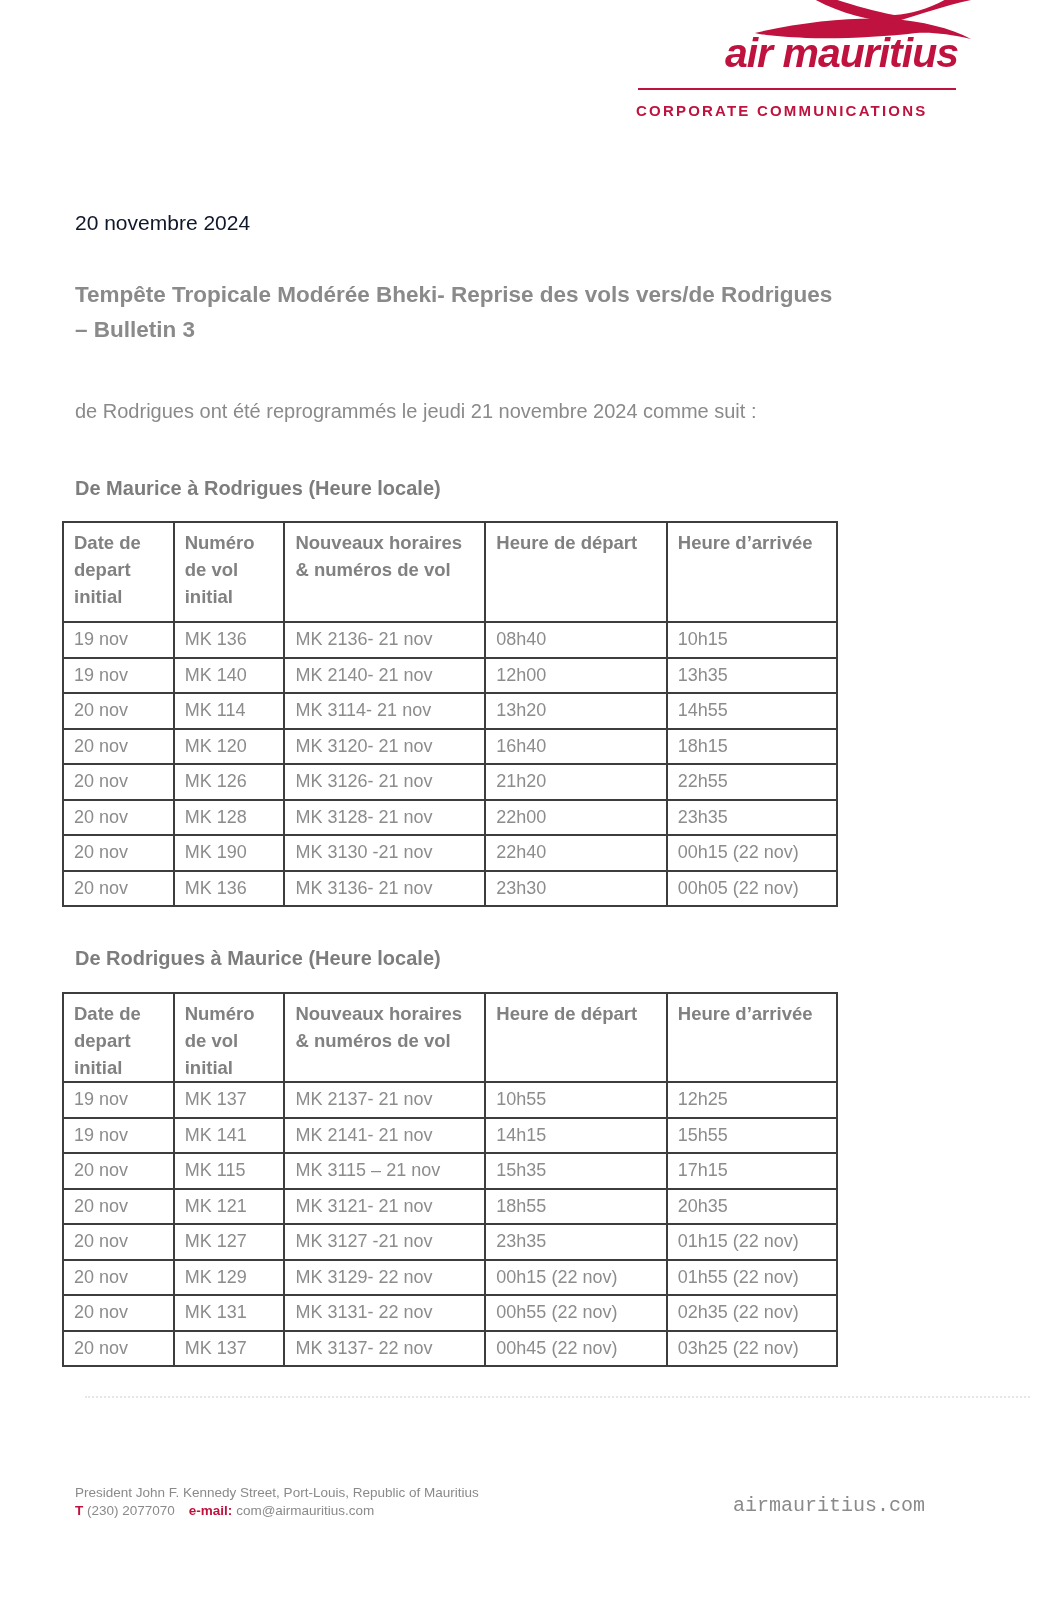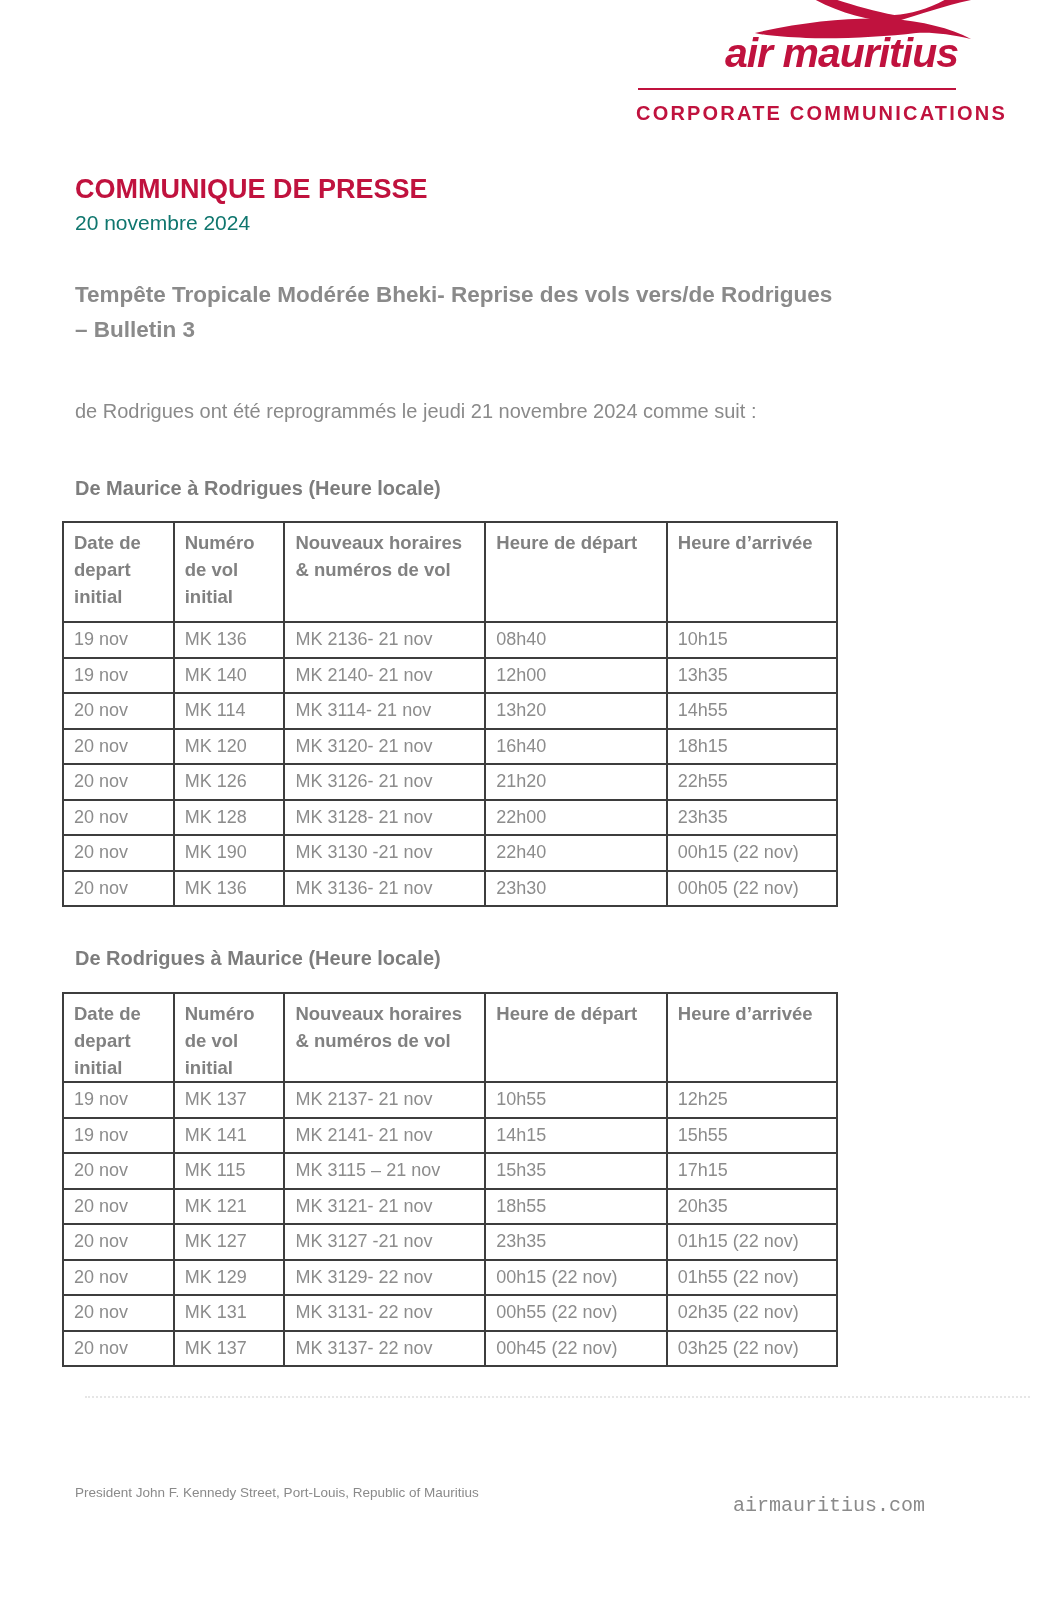--- a/index.html
+++ b/index.html
@@ -12,27 +12,27 @@
   
   .bird{left:747px;top:0;width:226px;height:40px;}
   .wordmark{
     left:636px;top:30px;width:322px;text-align:right;
     font-size:41px;font-weight:bold;font-style:italic;letter-spacing:-1px;
     color:var(--red);white-space:nowrap;
   }
   .brand-rule{left:638px;top:88px;width:318px;height:2px;background:var(--red);}
   .corp{
     left:636px;top:102px;width:322px;
-    font-size:20px;font-weight:bold;letter-spacing:2.2px;color:var(--red);
+    font-size:15px;font-weight:bold;letter-spacing:2.2px;color:var(--red);
     white-space:nowrap;
   }
 
   
   .pr-title{left:75px;top:174px;font-size:27px;font-weight:bold;color:var(--red);}
-  .pr-date{left:75px;top:211px;font-size:21px;color:#0f766e;}
+  .pr-date{left:75px;top:211px;font-size:21px;color:#0f172a;}
   .doc-title{left:75px;top:277px;width:930px;font-size:22.5px;font-weight:bold;
     color:#8a8a8a;line-height:35px;}
   .intro{left:75px;top:395px;width:930px;font-size:20px;color:#8a8a8a;line-height:32px;}
 
   
   .tbl-caption{left:75px;font-size:20px;font-weight:bold;color:#7d7d7d;}
   .cap1{top:477px;}
   .cap2{top:947px;}
   table.flights{
     border-collapse:collapse;table-layout:fixed;width:776px;background:#fff;
@@ -74,21 +74,20 @@
 <div id="page">
 
   <svg class="abs bird" viewBox="0 0 230 40" preserveAspectRatio="none" aria-hidden="true">
     <path fill="#C0123E" d="M 70 0 C 95 13 125 21 150 22 C 178 14 200 6 228 0 L 201 0 C 184 9 166 14 150 15 C 132 12 108 5 92 0 Z"></path>
     <path fill="#C0123E" d="M 8 33 C 60 21 110 17 148 19 C 177 21 207 28 228 39 C 206 34 188 32 172 33 C 140 37 95 39 60 38 C 40 37 22 36 8 33 Z"></path>
   </svg>
   <div class="abs wordmark">air mauritius</div>
   <div class="abs brand-rule"></div>
   <div class="abs corp">CORPORATE COMMUNICATIONS</div>
 
-  <div class="abs pr-title">COMMUNIQUE DE PRESSE</div>
   <div class="abs pr-date">20 novembre 2024</div>
 
   <div class="abs doc-title">
     <div>Tempête Tropicale Modérée Bheki- Reprise des vols vers/de Rodrigues</div>
     <div>– Bulletin 3</div>
   </div>
 
   <div class="abs intro">
     <div>de Rodrigues ont été reprogrammés le jeudi 21 novembre 2024 comme suit :</div>
   </div>
@@ -232,16 +231,17 @@
           <td>00h45 (22 nov)</td>
           <td>03h25 (22 nov)</td>
         </tr>
       </tbody>
     </table>
 
   <div class="abs page-divider"></div>
 
   <div class="abs footer">
     <div class="f2">President John F. Kennedy Street, Port-Louis, Republic of Mauritius</div>
+    <div class="f3"><span class="red">T</span> <span>(230) 2077070</span><span class="red email-label">e-mail:</span> <span>com@airmauritius.com</span></div>
   </div>
   <div class="abs website">airmauritius.com</div>
 
 </div>
 
 </body></html>

